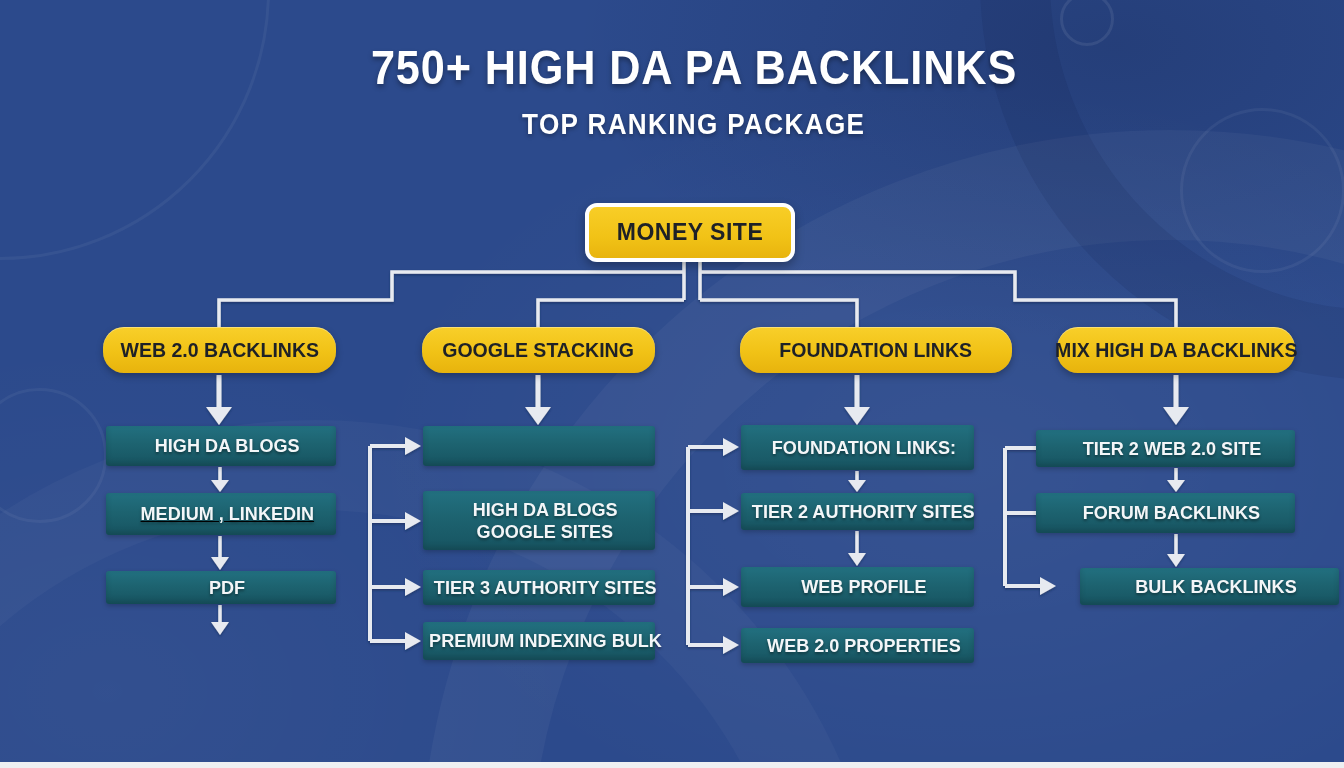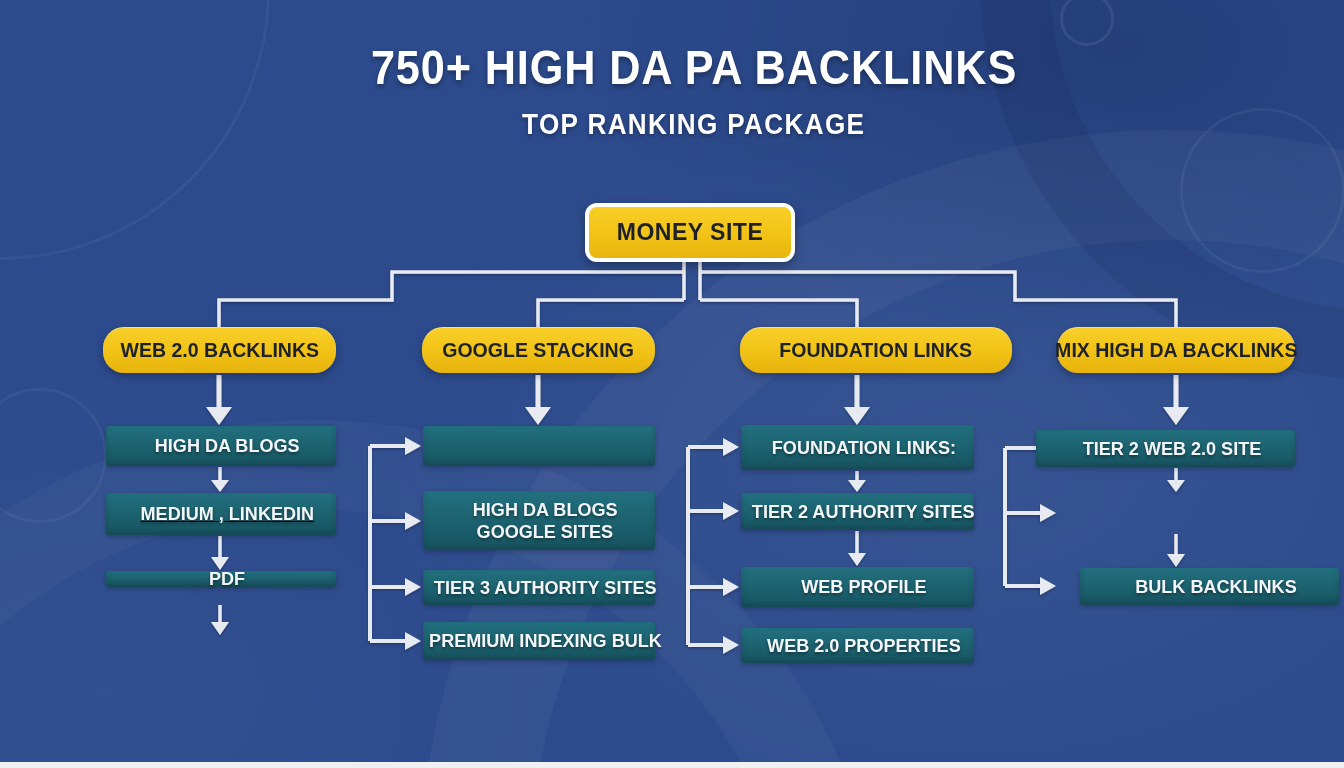--- a/index.html
+++ b/index.html
@@ -49,21 +49,21 @@
   .hlabel{font-size:21px;font-weight:700;color:var(--header-text);display:inline-block;transform:scaleX(.93);white-space:nowrap;}
   #hb1{left:103px;width:233px;} #hb2{left:422px;width:233px;} #hb3{left:740px;width:272px;} #hb4{left:1057px;width:238px;}
 
   .tbox{position:absolute;z-index:2;border-radius:3px;
     background:linear-gradient(180deg,#227080 0%,#1d6370 45%,#175461 100%);
     display:flex;flex-direction:column;align-items:center;justify-content:center;
     box-shadow:0 2px 5px rgba(0,0,0,.22), inset 0 -3px 6px rgba(0,0,0,.15);padding-left:12px;}
   .tlabel{font-size:19px;font-weight:700;color:var(--box-text);display:inline-block;transform:scaleX(.95);
     white-space:nowrap;line-height:1.15;text-shadow:0 2px 3px rgba(0,0,0,.4);text-align:center;}
   .c1{left:106px;width:230px;} .c2{left:423px;width:232px;} .c3{left:741px;width:233px;} .c4{left:1036px;width:259px;}
-  #b10{top:426px;height:40px;} #b11{top:493px;height:42px;text-decoration:underline;} #b12{top:571px;height:16px;} #b13{top:636px;height:37px;}
+  #b10{top:426px;height:40px;} #b11{top:493px;height:42px;text-decoration:underline;} #b12{top:571px;height:33px;} #b13{top:636px;height:37px;}
   #b20{top:426px;height:40px;} #b21{top:491px;height:59px;} #b22{top:570px;height:35px;} #b23{top:622px;height:38px;}
   #b30{top:425px;height:45px;} #b31{top:493px;height:37px;} #b32{top:567px;height:40px;} #b33{top:628px;height:35px;}
   #b40{top:430px;height:37px;} #b41{top:493px;height:40px;} #b42{top:568px;height:37px;margin-left:44px;}
 
   #bottom-strip{position:absolute;left:0;bottom:0;width:1344px;height:6px;background:#eef0f2;z-index:4;}
 </style>
 </head>
 <body>
 
 <div id="canvas">
@@ -210,18 +210,21 @@
   <div class="tbox c3" id="b32">
     <span class="tlabel">WEB PROFILE</span>
   </div>
   <div class="tbox c3" id="b33">
     <span class="tlabel">WEB 2.0 PROPERTIES</span>
   </div>
 
   <div class="tbox c4" id="b40">
     <span class="tlabel">TIER 2 WEB 2.0 SITE</span>
   </div>
+  <div class="tbox c4" id="b41">
+    <span class="tlabel">FORUM BACKLINKS</span>
+  </div>
   <div class="tbox c4" id="b42">
     <span class="tlabel">BULK BACKLINKS</span>
   </div>
 
   <div id="bottom-strip"></div>
 </div>
 
 </body></html>

